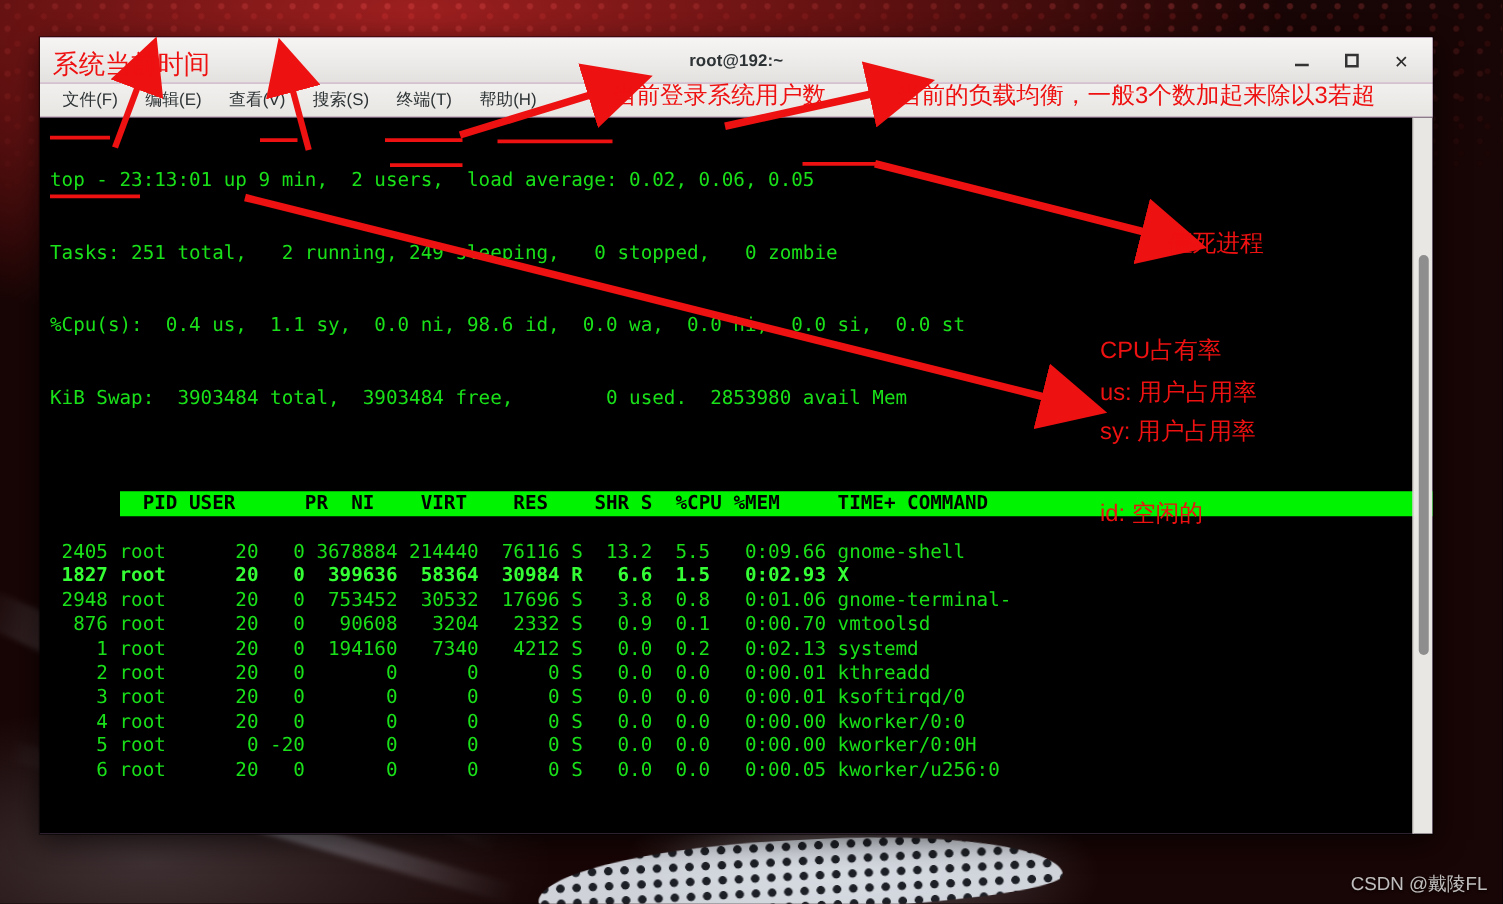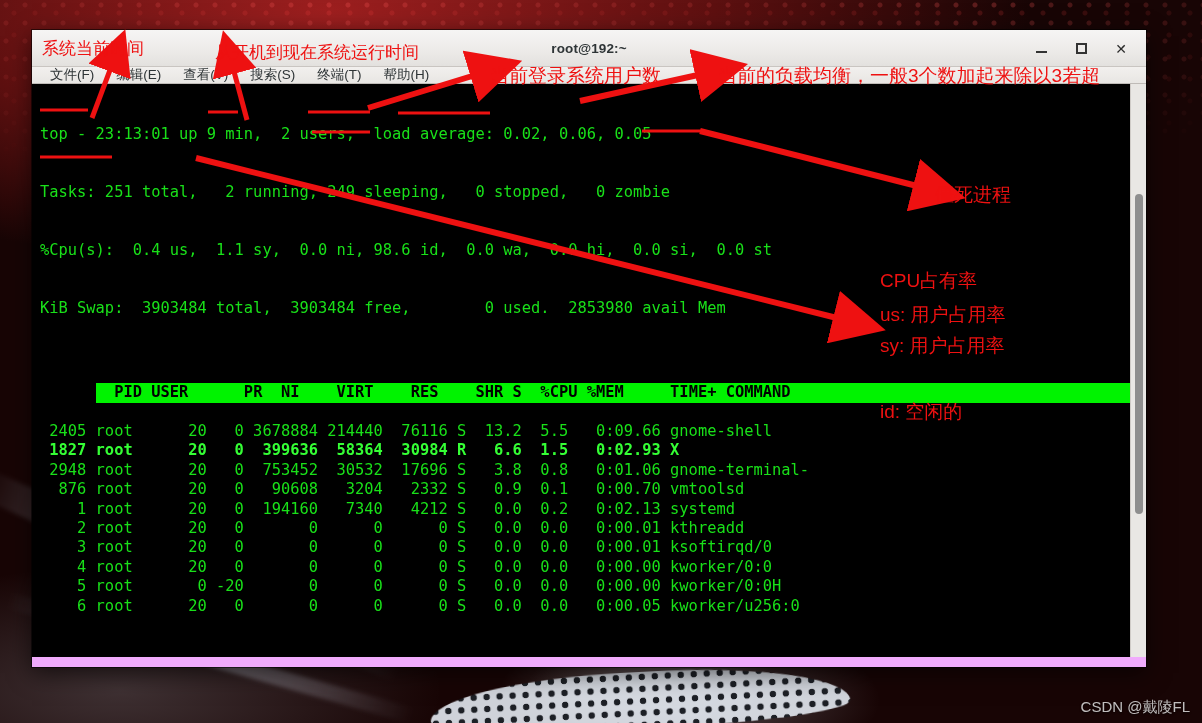--- a/index.html
+++ b/index.html
@@ -78,21 +78,21 @@
     position: absolute; right: 8px; top: 0; height: 37px;
     display: flex; align-items: center; gap: 18px; padding-right: 6px;
   }
   .win-btn {
     width: 22px; height: 22px; display:flex; align-items:center; justify-content:center;
     color: #2b2b2b; font-size: 14px; line-height: 1; cursor: default;
   }
   .win-btn .mini { display:block; width:11px; height:2px; background:#333; margin-top:7px; }
   .win-btn .maxi { display:block; width:11px; height:11px; border:2.4px solid #333; }
   .menubar {
-    height: 17px;
+    height: 27px;
     background: linear-gradient(180deg, #f2f0ee 0%, #e8e6e3 100%);
     border-bottom: 1px solid #bfbbb7;
     display: flex; align-items: center; padding-left: 8px; gap: 2px;
   }
   .menu-item {
     font-size: 13.5px; color: #2e3436;
     padding: 3px 10px; border-radius: 2px; cursor: default; white-space: nowrap;
   }
 
   
@@ -129,21 +129,21 @@
 
   
   #annots { position:absolute; inset:0; pointer-events:none; }
   .ann {
     position: absolute;
     color: #ee1111;
     font-family: "Liberation Sans", sans-serif;
     white-space: nowrap;
     font-weight: 500;
   }
-  .ann.cn { font-size: 17px; text-align: center; }
+  .ann.cn { font-size: 21px; text-align: center; }
   .ann.cn-sm { font-size: 19px; }
   .ann.list { font-size: 19px; line-height: 27px; }
 
   
   #watermark {
     position: absolute; right: 12px; bottom: 6px;
     color: rgba(232,232,232,.82);
     font-size: 15px;
     font-family: "Liberation Sans", sans-serif;
     text-shadow: 0 1px 2px rgba(0,0,0,.7);
@@ -224,21 +224,20 @@
     <line x1="40" y1="110" x2="88" y2="110" stroke="#ee1111" stroke-width="3"></line>
     <line x1="208" y1="112" x2="238" y2="112" stroke="#ee1111" stroke-width="3"></line>
     <line x1="308" y1="112" x2="370" y2="112" stroke="#ee1111" stroke-width="3"></line>
     <line x1="398" y1="113" x2="490" y2="113" stroke="#ee1111" stroke-width="3"></line>
     <line x1="312" y1="132" x2="370" y2="132" stroke="#ee1111" stroke-width="3"></line>
     <line x1="642" y1="131" x2="702" y2="131" stroke="#ee1111" stroke-width="3"></line>
     <line x1="40" y1="157" x2="112" y2="157" stroke="#ee1111" stroke-width="3"></line>
   </svg>
 
   <div class="ann cn" style="left:42px;  top:37px;">系统当前时间</div>
-  <div class="ann cn" style="left:215px; top:41px;">从开机到现在系统运行时间</div>
   <div class="ann cn-sm" style="left:490px; top:63px;">当前登录系统用户数</div>
   <div class="ann cn-sm" style="left:718px; top:63px;">当前的负载均衡，一般3个数加起来除以3若超</div>
   <div class="ann cn-sm" style="left:935px; top:182px;">僵死进程</div>
 
   <div class="ann list" style="left:880px; top:267px;">CPU占有率</div>
   <div class="ann list" style="left:880px; top:301px;">us: 用户占用率</div>
   <div class="ann list" style="left:880px; top:332px;">sy: 用户占用率</div>
   <div class="ann list" style="left:880px; top:360px;margin-top:38px;">id: 空闲的</div>
 </div>
 

